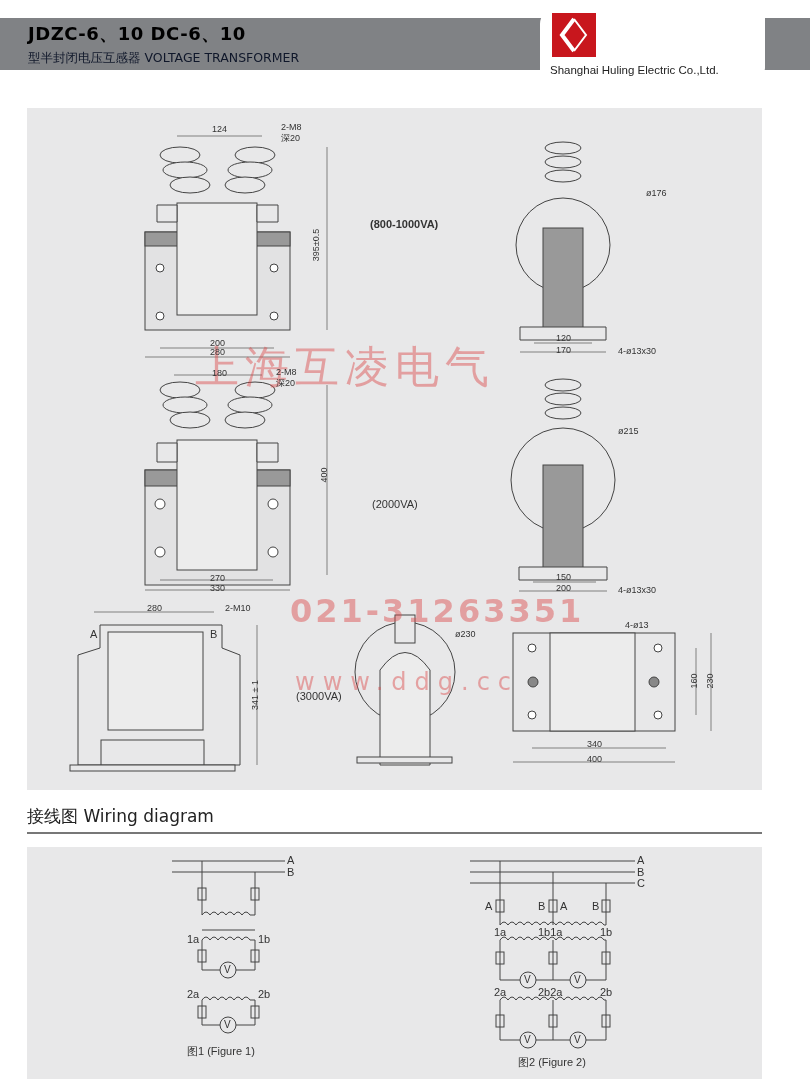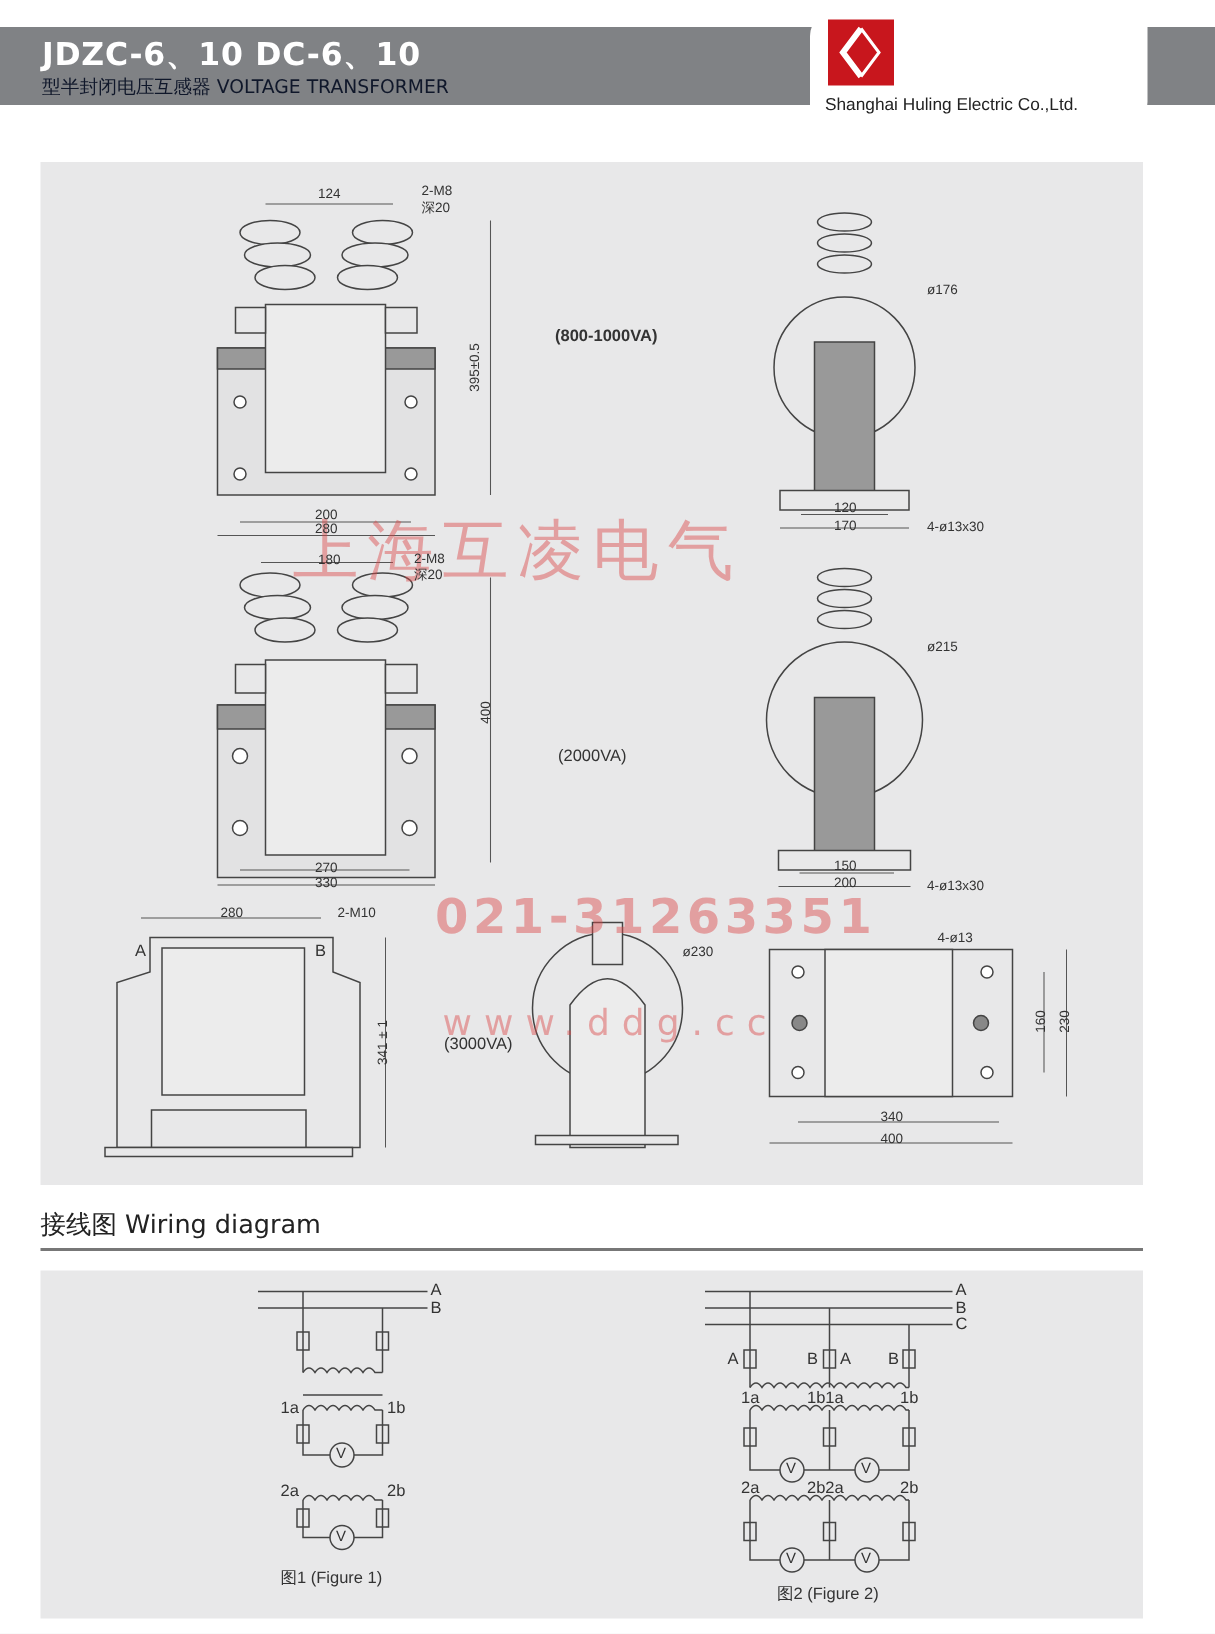--- a/index.html
+++ b/index.html
@@ -1,18 +1,18 @@
 <!DOCTYPE html>
 <html><head>
 <meta charset="utf-8">
 <style>
   html,body{margin:0;padding:0;background:#fff;}
   body{width:810px;height:1089px;position:relative;overflow:hidden;font-family:"Liberation Sans",sans-serif;color:#333;}
   .hdr{position:absolute;left:0;top:18px;width:810px;height:52px;background:#808285;}
-  .hdr .t1{position:absolute;left:28px;top:4px;font-size:21px;font-weight:bold;color:#ffffff;font-family:"DejaVu Sans",sans-serif;letter-spacing:0.5px;}
+  .hdr .t1{position:absolute;left:28px;top:4px;font-size:18px;font-weight:bold;color:#000000;font-family:"DejaVu Sans",sans-serif;letter-spacing:0.5px;}
   .hdr .t2{position:absolute;left:28px;top:32px;font-size:12.5px;color:#0f172a;font-family:"DejaVu Sans",sans-serif;}
   .logo{position:absolute;left:540px;top:8px;width:225px;height:76px;background:#fff;border-radius:16px 0 16px 0;}
   .logo .mark{position:absolute;left:12px;top:5px;width:44px;height:44px;background:#c8161d;}
   .logo .cn{position:absolute;left:66px;top:8px;font-size:30px;color:#222;letter-spacing:1px;}
   .logo .en{position:absolute;left:10px;top:56px;font-size:11.5px;color:#222;}
   .panel{position:absolute;left:27px;background:#e8e8e9;}
   .p1{top:108px;width:735px;height:682px;}
   .p2{top:847px;width:735px;height:232px;}
   .sec{position:absolute;left:27px;top:805px;font-size:17px;color:#222;font-family:"DejaVu Sans",sans-serif;text-align:right;}
   .rule{position:absolute;left:27px;top:832px;width:735px;height:2px;background:#777;}
@@ -168,21 +168,21 @@
 <div class="wm" style="left:290px;top:592px;font-size:32px;letter-spacing:3px;font-weight:bold;">021-31263351</div>
 <div class="wm" style="left:295px;top:668px;font-size:24px;letter-spacing:8px;">www.ddg.cc</div>
 
 <div class="dim" style="left:212px;top:124px;">124</div>
 <div class="dim" style="left:281px;top:122px;">2-M8</div>
 <div class="dim" style="left:281px;top:132px;">深20</div>
 <div class="dim" style="left:300px;top:240px;transform:rotate(-90deg);">395±0.5</div>
 <div class="dim" style="left:210px;top:338px;">200</div>
 <div class="dim" style="left:210px;top:347px;">280</div>
 <div class="lbl" style="left:370px;top:218px;font-weight:bold;">(800-1000VA)</div>
-<div class="dim" style="left:618px;top:188px;">ø176</div>
+<div class="dim" style="left:646px;top:188px;">ø176</div>
 <div class="dim" style="left:556px;top:333px;">120</div>
 <div class="dim" style="left:556px;top:345px;">170</div>
 <div class="dim" style="left:618px;top:346px;">4-ø13x30</div>
 
 <div class="dim" style="left:212px;top:368px;">180</div>
 <div class="dim" style="left:276px;top:367px;">2-M8</div>
 <div class="dim" style="left:276px;top:377px;">深20</div>
 <div class="dim" style="left:316px;top:470px;transform:rotate(-90deg);">400</div>
 <div class="dim" style="left:210px;top:573px;">270</div>
 <div class="dim" style="left:210px;top:583px;">330</div>

